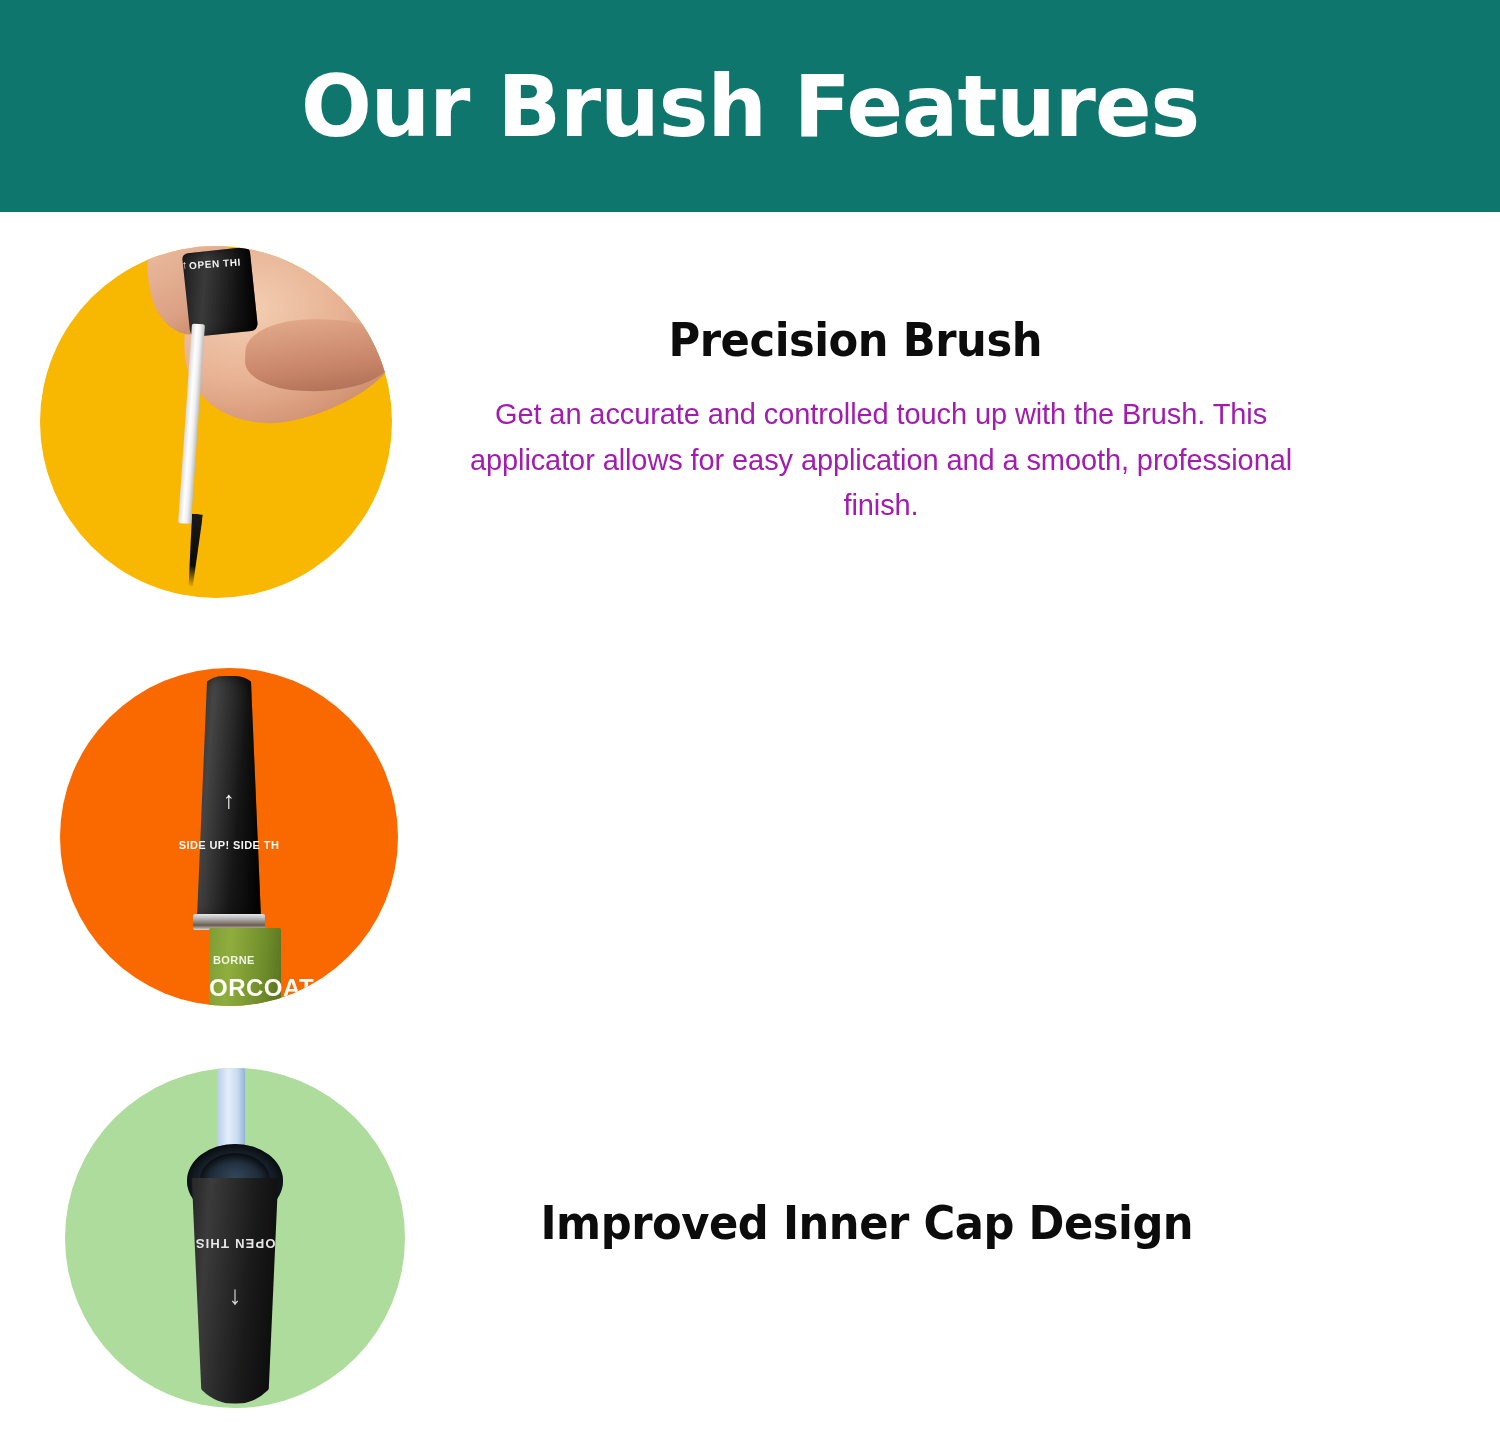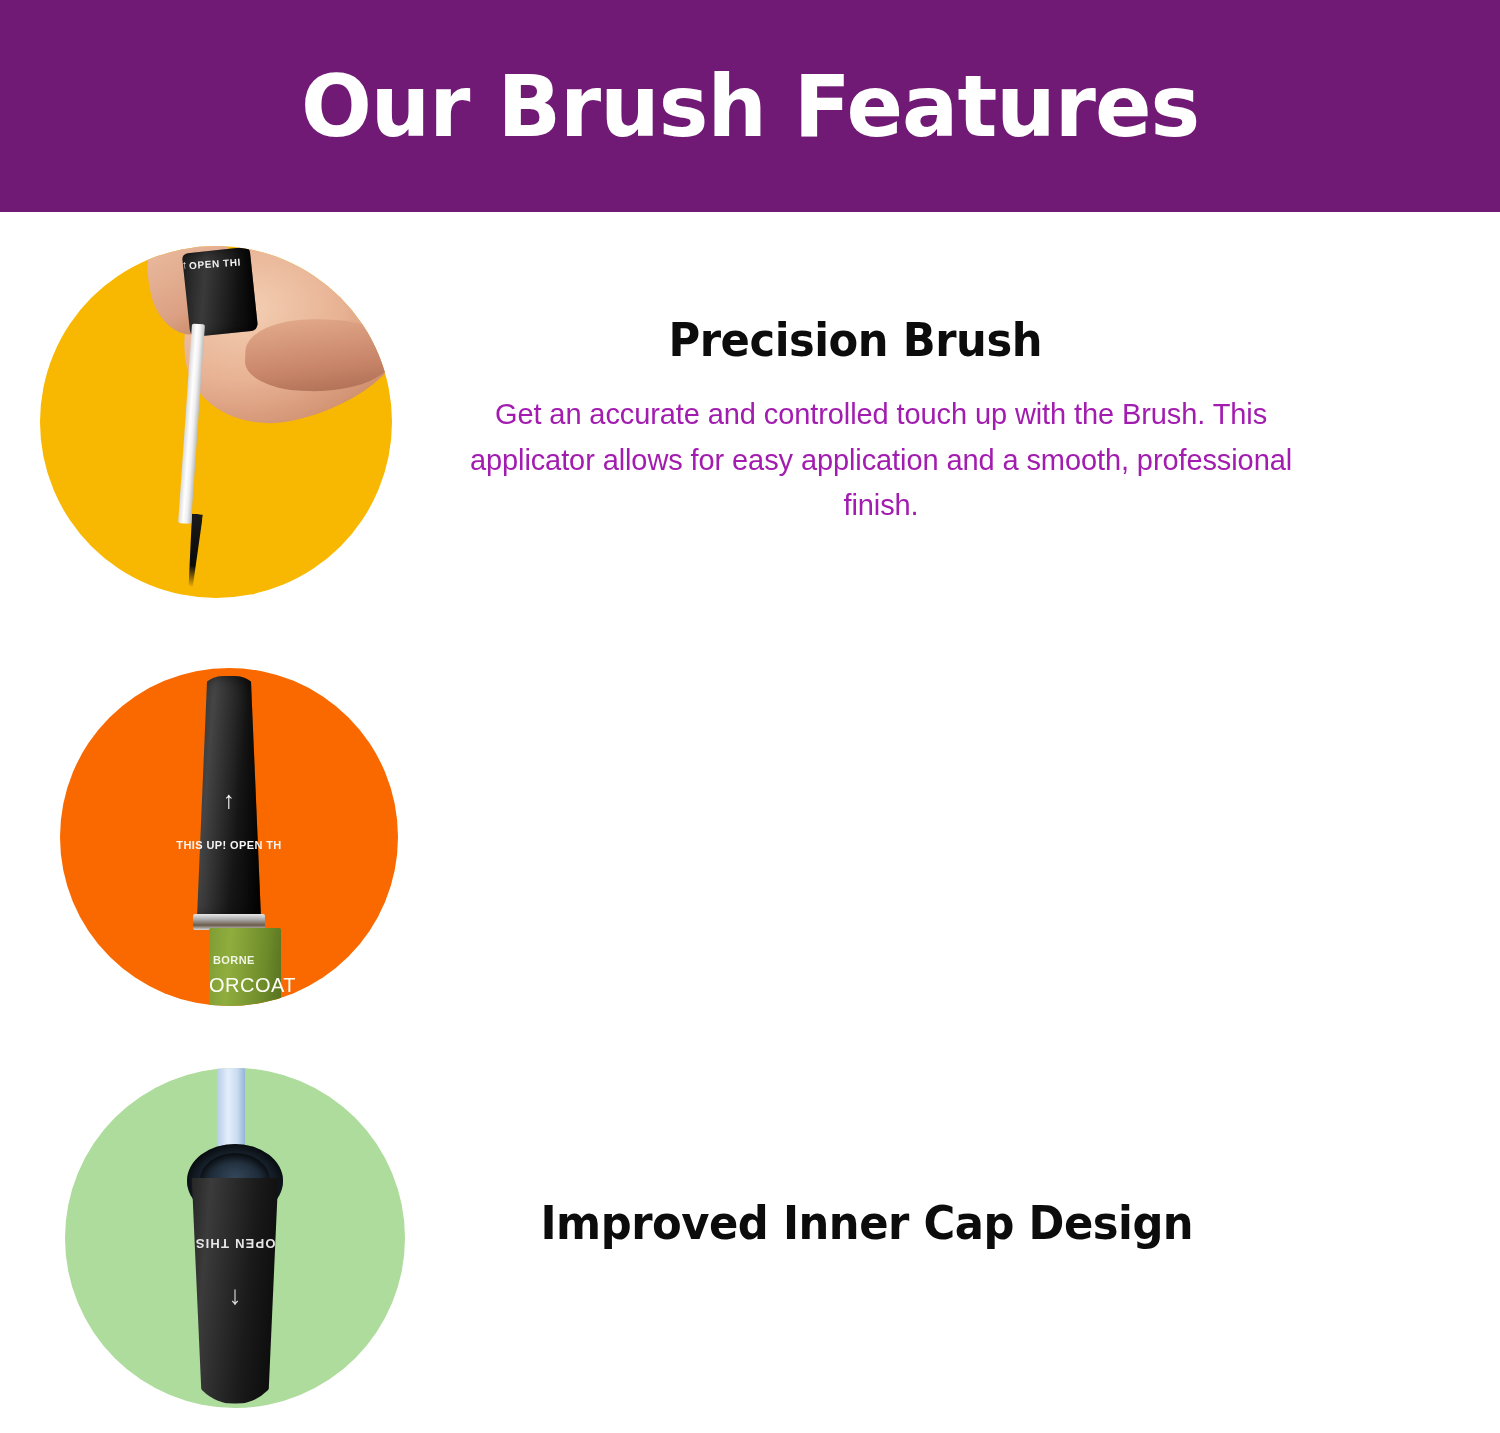--- a/index.html
+++ b/index.html
@@ -12,21 +12,21 @@
     height: 1433px;
     font-family: "Liberation Sans", sans-serif;
     overflow: hidden;
     position: relative;
   }
 
   
   .banner {
     width: 1500px;
     height: 212px;
-    background: #701a75;
+    background: #0f766e;
     display: flex;
     align-items: center;
     justify-content: center;
     box-sizing: border-box;
   }
   .banner-title {
     color: #ffffff;
     font-family: "DejaVu Sans", sans-serif;
     font-size: 86px;
     font-weight: 700;
@@ -226,22 +226,22 @@
     font-size: 11px;
     font-weight: 700;
     letter-spacing: .4px;
     white-space: nowrap;
   }
   .pen-body .lbl2 {
     position: absolute;
     top: 46px; left: 0px;
     color: #fdfdf5;
     font-family: "Liberation Sans", sans-serif;
-    font-size: 20px;
-    font-weight: 400;
+    font-size: 24px;
+    font-weight: 700;
     letter-spacing: .5px;
     white-space: nowrap;
   }
 
   
   .cap3-wrap {
     position: absolute;
     left: 50%;
     top: 18px;
     transform: translateX(-50%);
@@ -338,21 +338,21 @@
 </section>
 
 <section class="feature-row row-2">
 
 
   <div class="media-col" style="margin-right:130px;">
     <div class="circle circle-orange">
       <div class="pen-wrap">
         <div class="pen-cap"></div>
         <span class="pen-arrow">↑</span>
-        <span class="pen-text">THIS UP!  OPEN TH</span>
+        <span class="pen-text">SIDE UP!  SIDE TH</span>
         <div class="pen-collar"></div>
         <div class="pen-body">
           <span class="lbl1">BORNE</span>
           <span class="lbl2">ORCOAT</span>
         </div>
       </div>
     </div>
   </div>
 
 </section>

